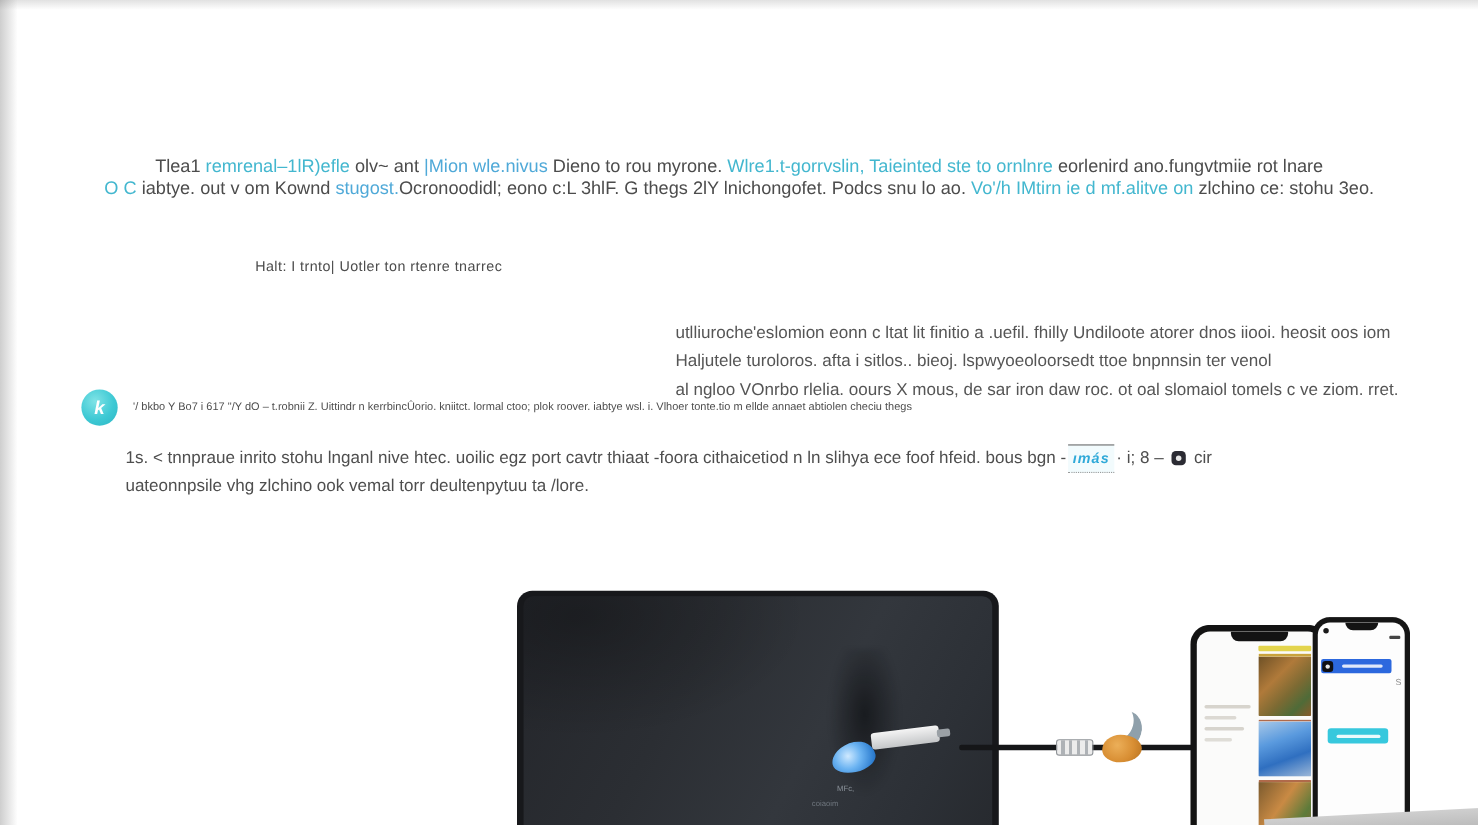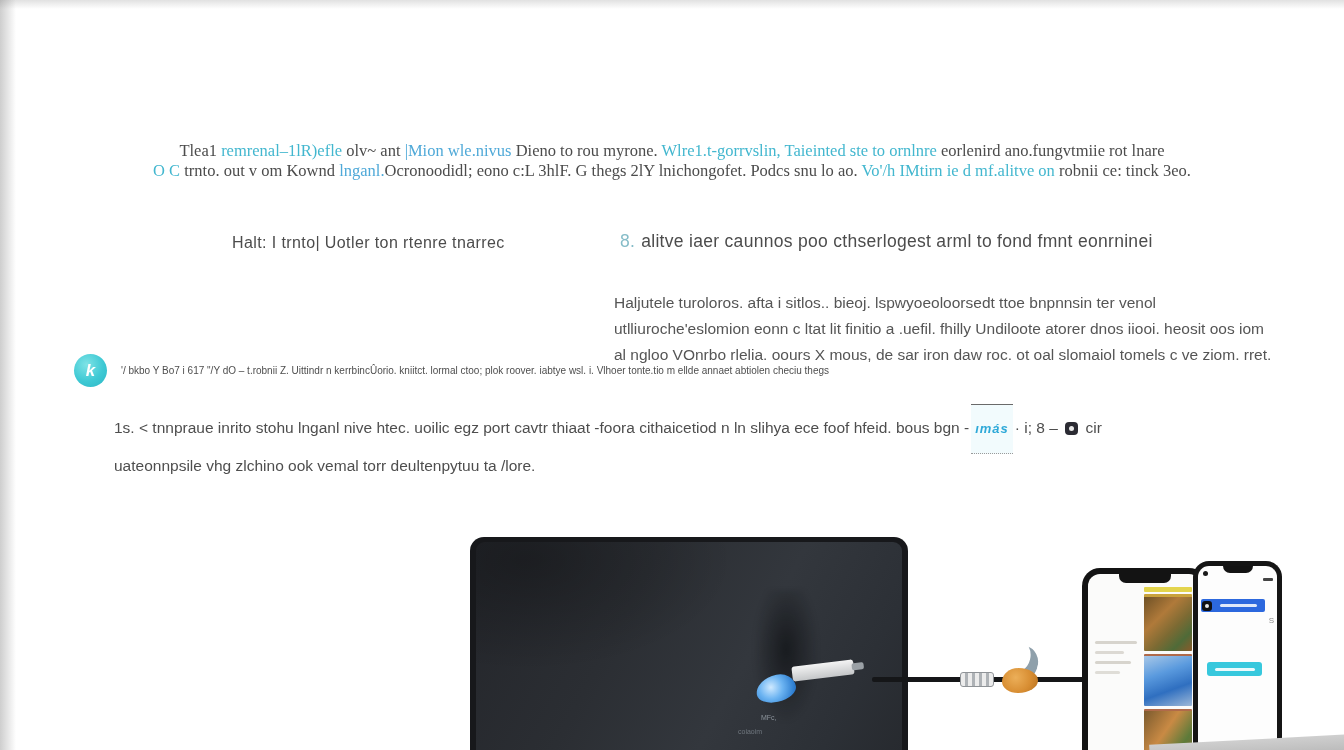--- a/index.html
+++ b/index.html
@@ -11,26 +11,26 @@
     background:linear-gradient(to right,rgba(60,60,60,.25),rgba(255,255,255,0));}
   .edge-top{position:absolute;left:0;top:0;width:100%;height:9px;
     background:linear-gradient(to bottom,rgba(90,90,90,.18),rgba(255,255,255,0));}
 
   .title{
     position:absolute;top:108px;left:0;width:100%;text-align:center;
     font-size:30px;font-weight:700;color:#262626;letter-spacing:1.5px;margin:0;
   }
   .intro{position:absolute;top:141px;left:50px;width:1244px;text-align:center;
     font-size:16.5px;line-height:20px;color:#4c4c4c;}
-  .intro-line{white-space:nowrap;font-family:Liberation Serif, serif;}
+  .intro-line{white-space:nowrap;}
   .seg{}
   .link{color:#43b7cf;}
   .link2{color:#4fa9d8;}
 
-  .heading-left{position:absolute;left:232px;top:234px;font-size:16px;color:#4c4c4c;letter-spacing:.4px;}
+  .heading-left{position:absolute;left:232px;top:234px;font-size:13px;color:#4c4c4c;letter-spacing:.4px;}
   .heading-right{position:absolute;left:620px;top:231px;font-size:17.5px;color:#4c4c4c;letter-spacing:.3px;}
   .heading-num{color:#85bcc8;margin-right:6px;}
 
   .right-para{position:absolute;left:614px;top:290px;width:648px;
     font-size:15.5px;line-height:26px;color:#555555;}
   .right-para div{white-space:nowrap;}
 
   .icon-row{position:absolute;left:74px;top:354px;width:1250px;display:flex;align-items:center;}
   .badge-icon{
     width:33px;height:33px;border-radius:50%;flex:0 0 33px;
@@ -38,21 +38,21 @@
     color:#ffffff;display:flex;align-items:center;justify-content:center;
     font-size:17px;font-weight:700;font-style:italic;
   }
   .icon-row-text{margin-left:14px;font-size:10px;color:#4e4e4e;white-space:nowrap;}
 
   .bottom-para{position:absolute;left:114px;top:404px;width:1120px;
     font-size:15.5px;line-height:23.5px;color:#4e4e4e;}
   .bottom-para div{white-space:nowrap;}
   .inline-chip{
     display:inline-block;border-top:1.5px solid #6a6a6a;border-bottom:1px dotted #9a9a9a;
-    padding:12px 4px;margin:0 2px;color:#2fa9d8;font-style:italic;font-weight:700;
+    padding:0 4px;margin:0 2px;color:#2fa9d8;font-style:italic;font-weight:700;
     font-size:13px;letter-spacing:1px;background:#f2fbfd;
   }
   .dot-icon{
     display:inline-block;width:13px;height:13px;border-radius:4px;background:#2b2b33;
     vertical-align:-2px;margin:0 3px;position:relative;
   }
   .dot-icon::after{content:"";position:absolute;left:4px;top:4px;width:5px;height:5px;
     border-radius:50%;background:#e8e8e8;}
 
   
@@ -124,32 +124,29 @@
 <div class="page">
   <div class="edge-left"></div>
   <div class="edge-top"></div>
 
 
   <div class="intro">
     <div class="intro-line">
       <span class="seg">Tlea1  </span><span class="seg link">remrenal–1lR)efle</span><span class="seg"> olv~ ant </span><span class="seg link2">|Mion wle.nivus</span><span class="seg"> Dieno to rou  myrone. </span><span class="seg link">Wlre1.t-gorrvslin, Taieinted ste to ornlnre</span><span class="seg"> eorlenird ano.fungvtmiie rot lnare</span>
     </div>
     <div class="intro-line">
-      <span class="seg link">O C</span><span class="seg"> trnto. out v om Kownd </span><span class="seg link2">lnganl.</span><span class="seg">Ocronoodidl; eono c:L 3hlF. G thegs 2lY lnichongofet. Podcs  snu lo ao. </span><span class="seg link">Vo'/h IMtirn ie d  mf.alitve on</span><span class="seg"> robnii ce: tinck 3eo.</span>
+      <span class="seg link">O C</span><span class="seg"> iabtye. out v om Kownd </span><span class="seg link2">stugost.</span><span class="seg">Ocronoodidl; eono c:L 3hlF. G thegs 2lY lnichongofet. Podcs  snu lo ao. </span><span class="seg link">Vo'/h IMtirn ie d  mf.alitve on</span><span class="seg"> zlchino ce: stohu 3eo.</span>
     </div>
   </div>
 
   <div class="heading-left">Halt: I trnto| Uotler ton rtenre tnarrec</div>
-  <div class="heading-right">
-    <span class="heading-num">8.</span><span>alitve iaer caunnos poo cthserlogest arml to fond  fmnt eonrninei</span>
-  </div>
 
   <div class="right-para">
+    <div>utlliuroche'eslomion eonn  c ltat lit finitio a  .uefil.  fhilly Undiloote atorer dnos  iiooi.  heosit oos iom</div>
     <div>Haljutele turoloros. afta   i sitlos..   bieoj. lspwyoeoloorsedt ttoe bnpnnsin ter venol</div>
-    <div>utlliuroche'eslomion eonn  c ltat lit finitio a  .uefil.  fhilly Undiloote atorer dnos  iiooi.  heosit oos iom</div>
     <div>al ngloo VOnrbo rlelia.  oours X mous, de sar iron daw roc.  ot oal slomaiol tomels c  ve ziom. rret.</div>
   </div>
 
   <div class="icon-row">
     <div class="badge-icon">
       <span>k</span>
     </div>
     <div class="icon-row-text">'/ bkbo Y Bo7   i 617   "/Y dO – t.robnii   Z. Uittindr n kerrbincÛorio. kniitct. lormal ctoo; plok roover. iabtye wsl. i. Vlhoer tonte.tio m ellde annaet      abtiolen checiu thegs</div>
   </div>
 

